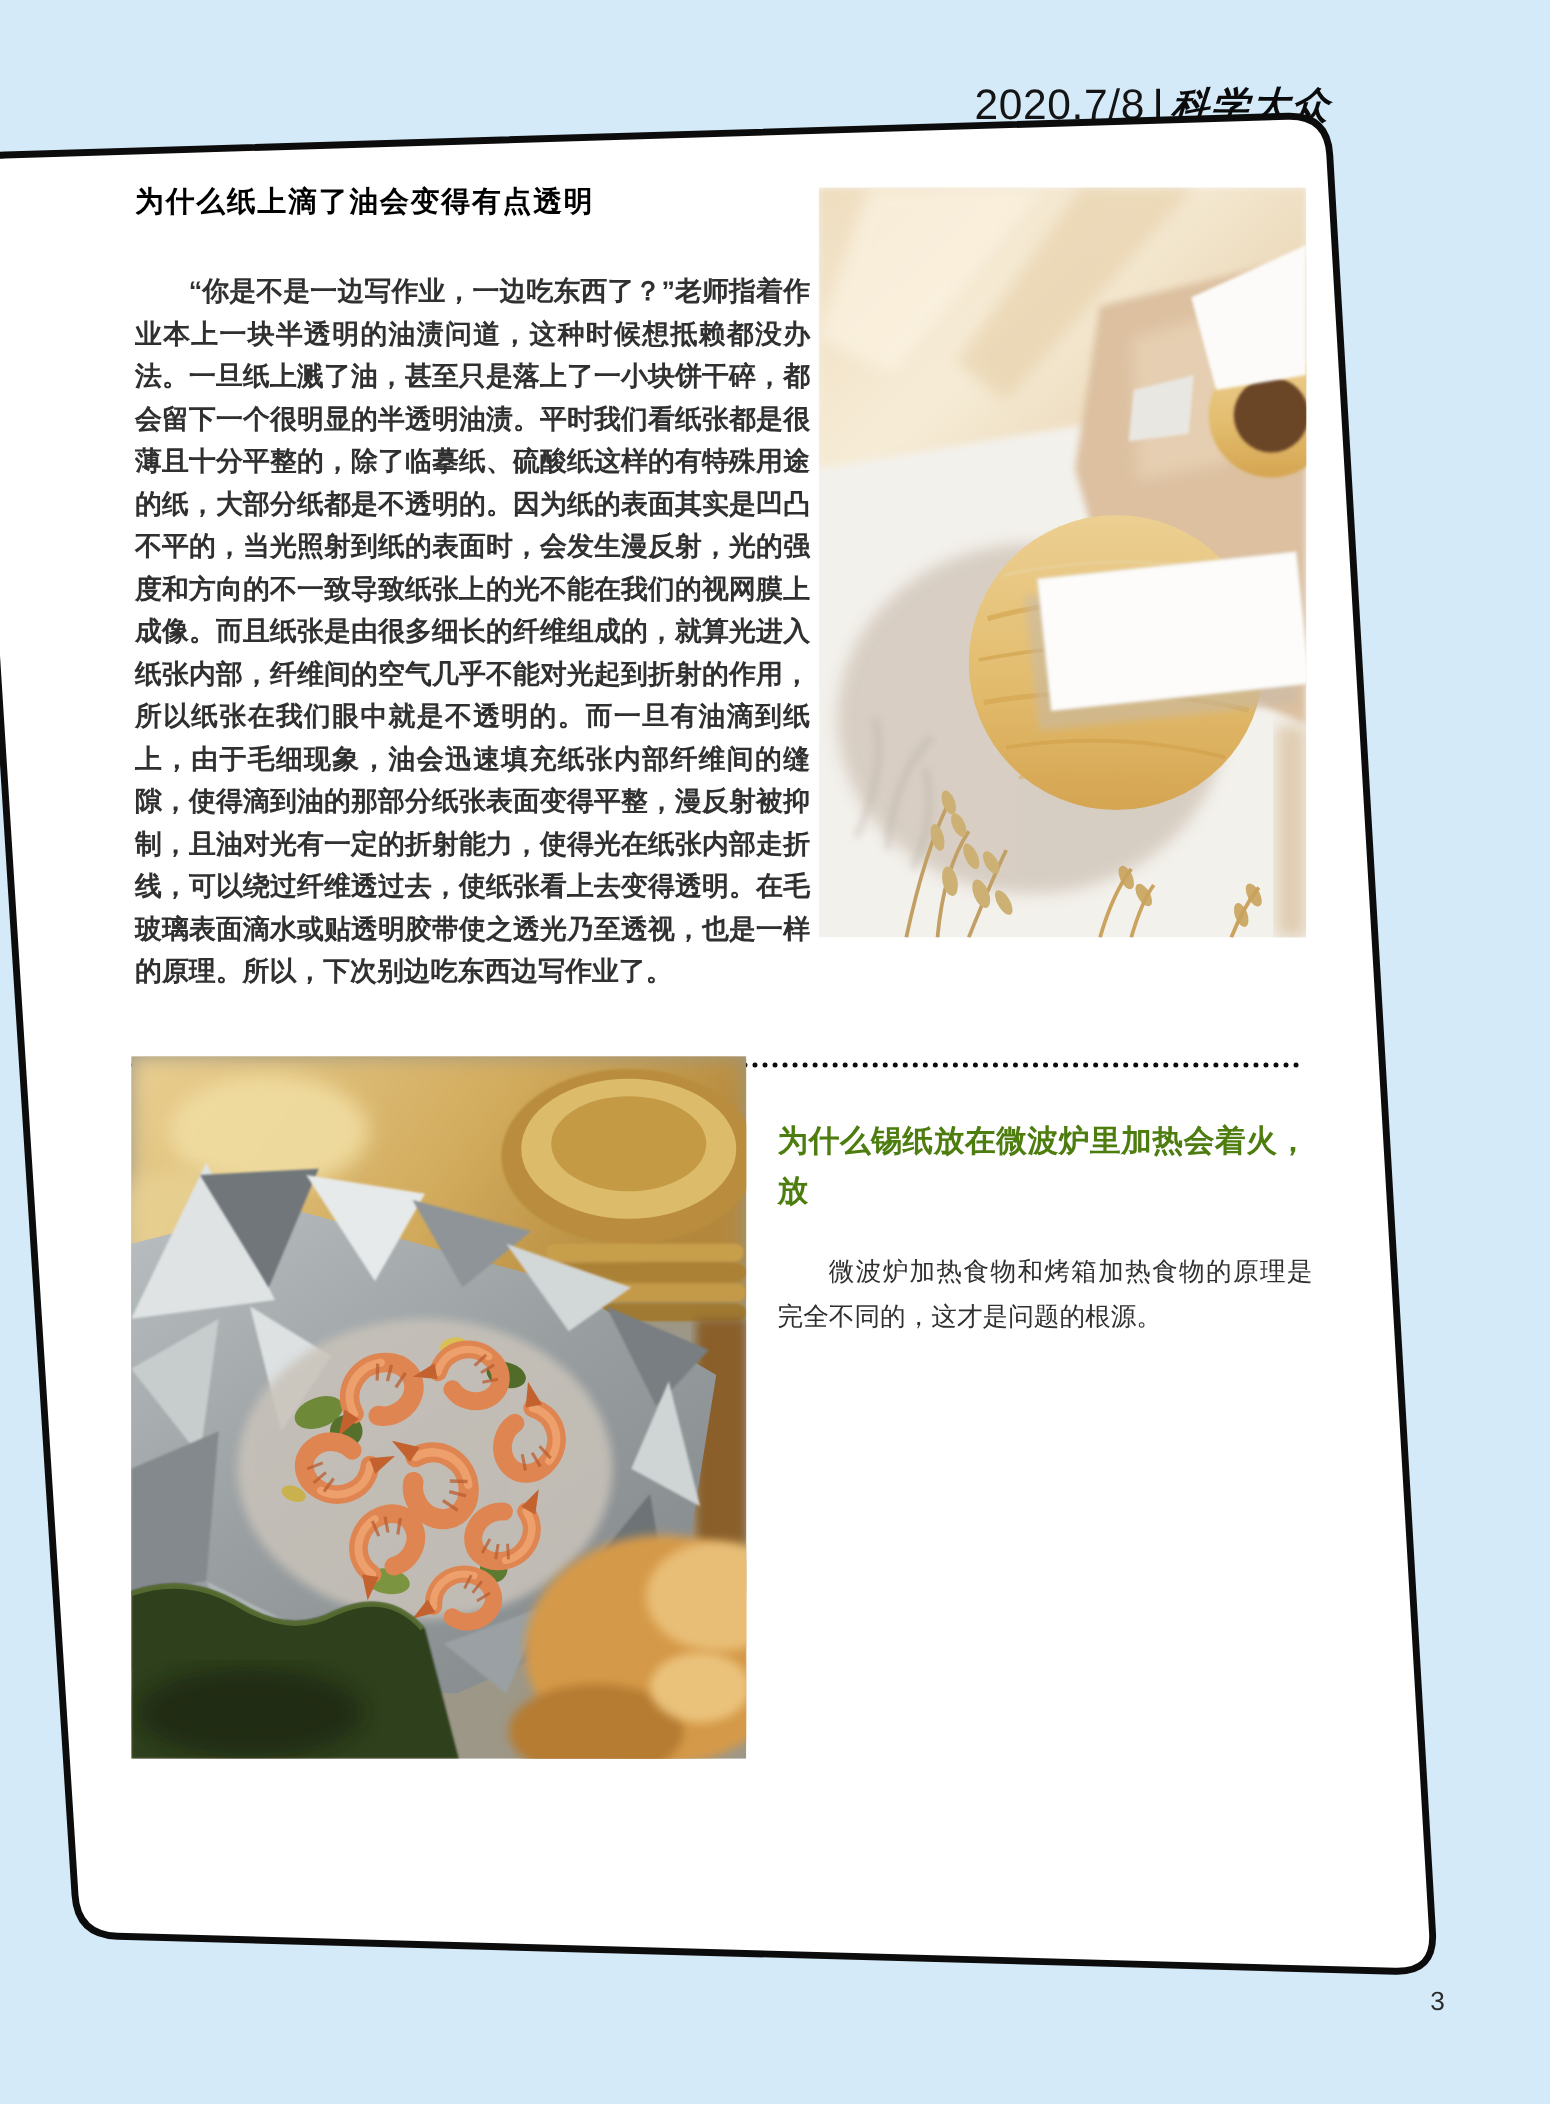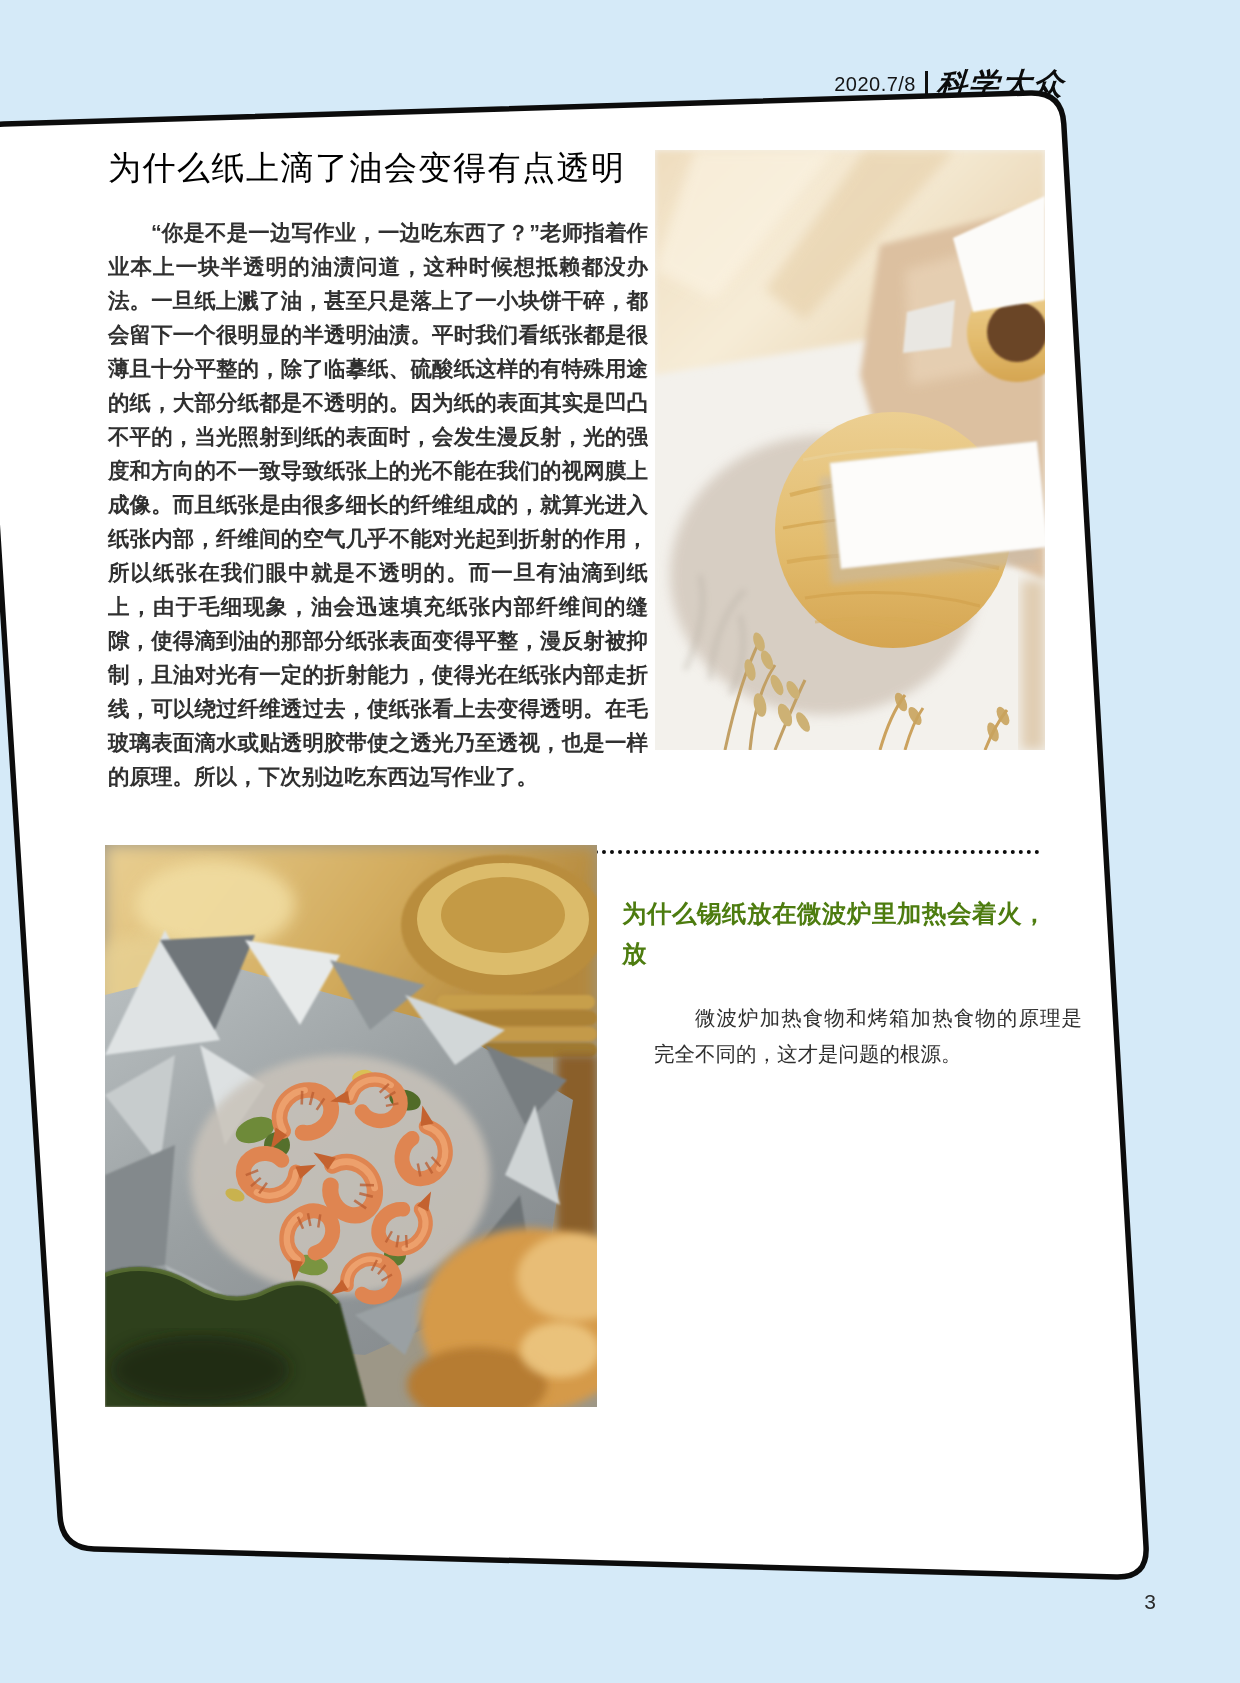--- a/index.html
+++ b/index.html
@@ -14,38 +14,38 @@
     background:#d5eaf8;
     overflow:hidden;
   }
   
   .header{
     position:absolute; top:64px; left:0; width:1065px;
     display:flex; justify-content:flex-end; align-items:center;
     gap:9px;
   }
   .issue{
-    font-size:20px; color:#141414; letter-spacing:0.5px;
+    font-size:34px; color:#141414; letter-spacing:0.5px;
   }
   .header-divider{
     width:3px; height:28px; background:#101010; display:inline-block;
   }
   .brand{
     font-family:"DejaVu Serif", serif;
     font-size:30px; font-weight:bold; font-style:italic;
     color:#0b0b0b; letter-spacing:2px;
     transform:skewX(-4deg);
   }
   
   .page-svg{position:absolute; left:0; top:0; z-index:1;}
   
   .content{position:absolute; left:0; top:0; width:1240px; height:1683px; z-index:2;}
   .a1-title{
     position:absolute; left:108px; top:146px; width:560px;
-    font-size:33px; font-weight:400; color:#000; letter-spacing:1.5px;
+    font-size:23px; font-weight:700; color:#000; letter-spacing:1.5px;
   }
   .a1-body{
     position:absolute; left:108px; top:216px; width:540px;
     font-size:21.5px; line-height:34px; color:#303030;
     text-align:justify;
     font-weight:bold;
   }
   .a1-body p{margin:0; text-indent:2em;}
   .photo1{
     position:absolute; left:655px; top:150px; width:390px; height:600px;
@@ -59,21 +59,20 @@
   }
   .a2-title{
     position:absolute; left:622px; top:894px; width:436px;
     font-size:24.5px; font-weight:800; color:#4d7c0f; letter-spacing:0.5px;
     line-height:40px;
   }
   .a2-body{
     position:absolute; left:105px; top:1000px; width:945px;
     font-size:20.5px; line-height:36px; color:#303030;
     text-align:justify;
-    padding-left:32px;
   }
   .a2-body p{margin:0; text-indent:2em;}
   .a2-photo-spacer{
     float:left; width:517px; height:406px;
   }
   .page-number{
     position:absolute; left:1128px; top:1590px; width:44px;
     font-size:21px; color:#2b2b2b; text-align:center;
   }
 </style>

